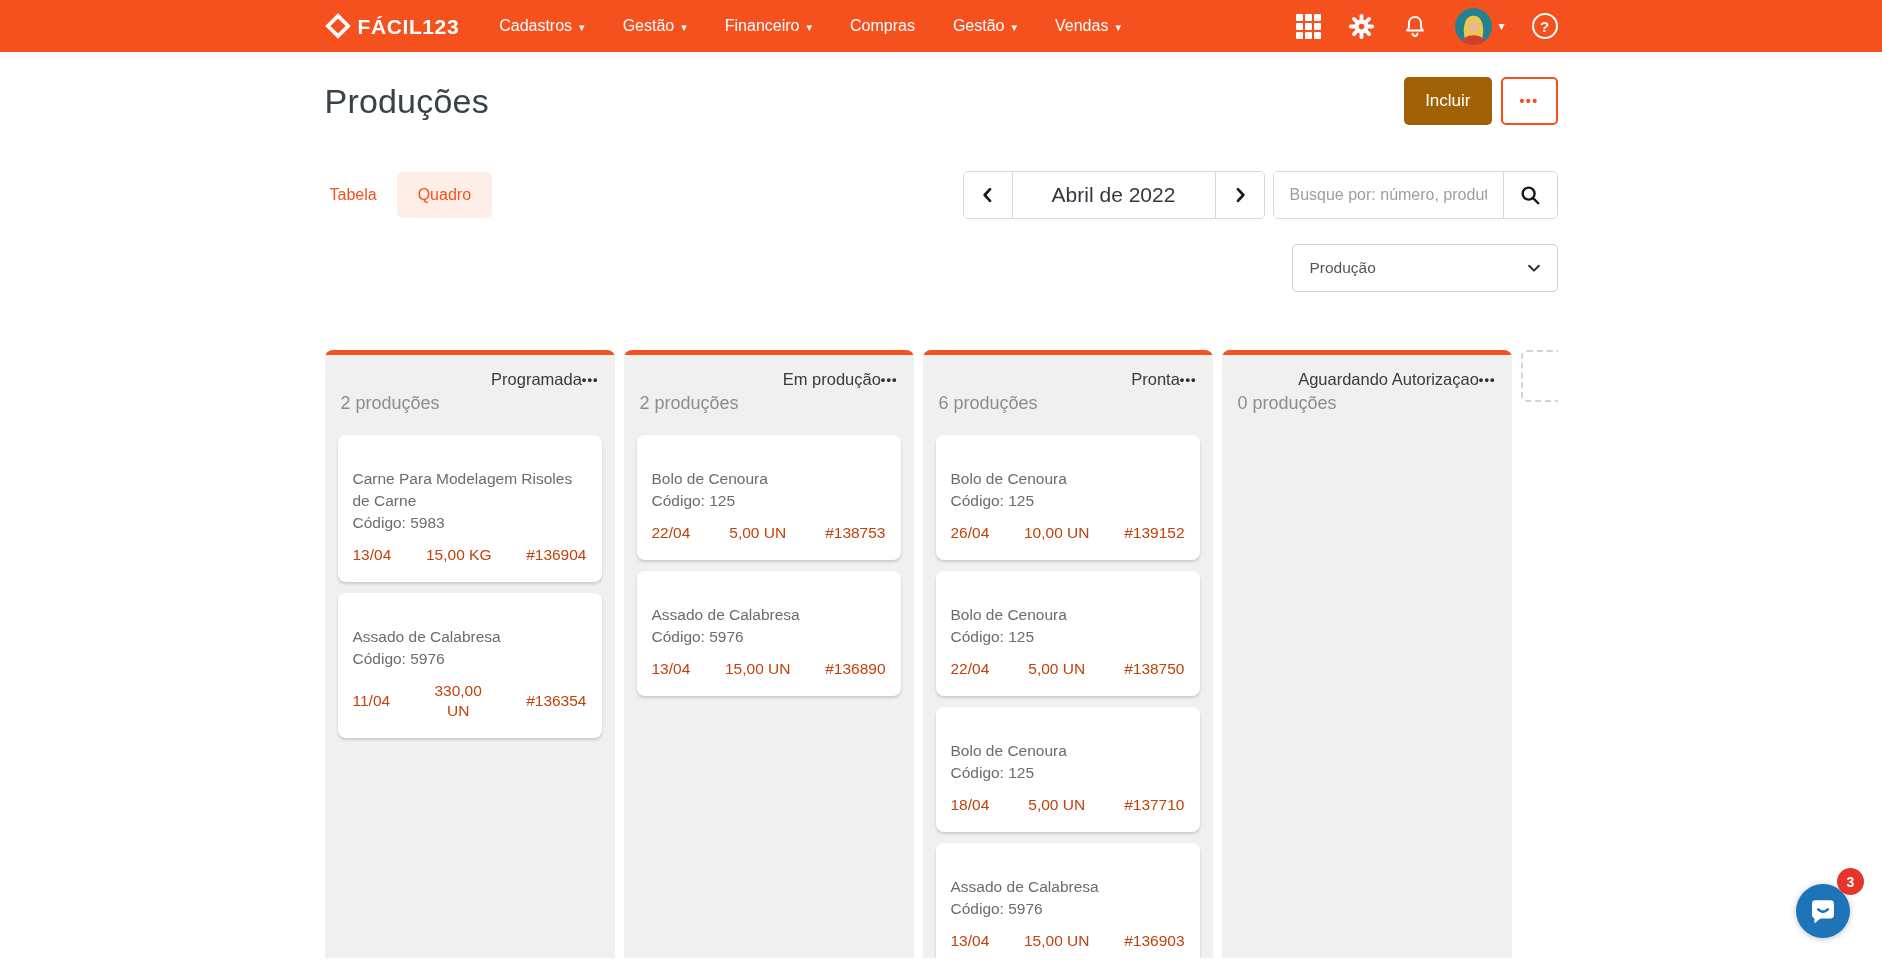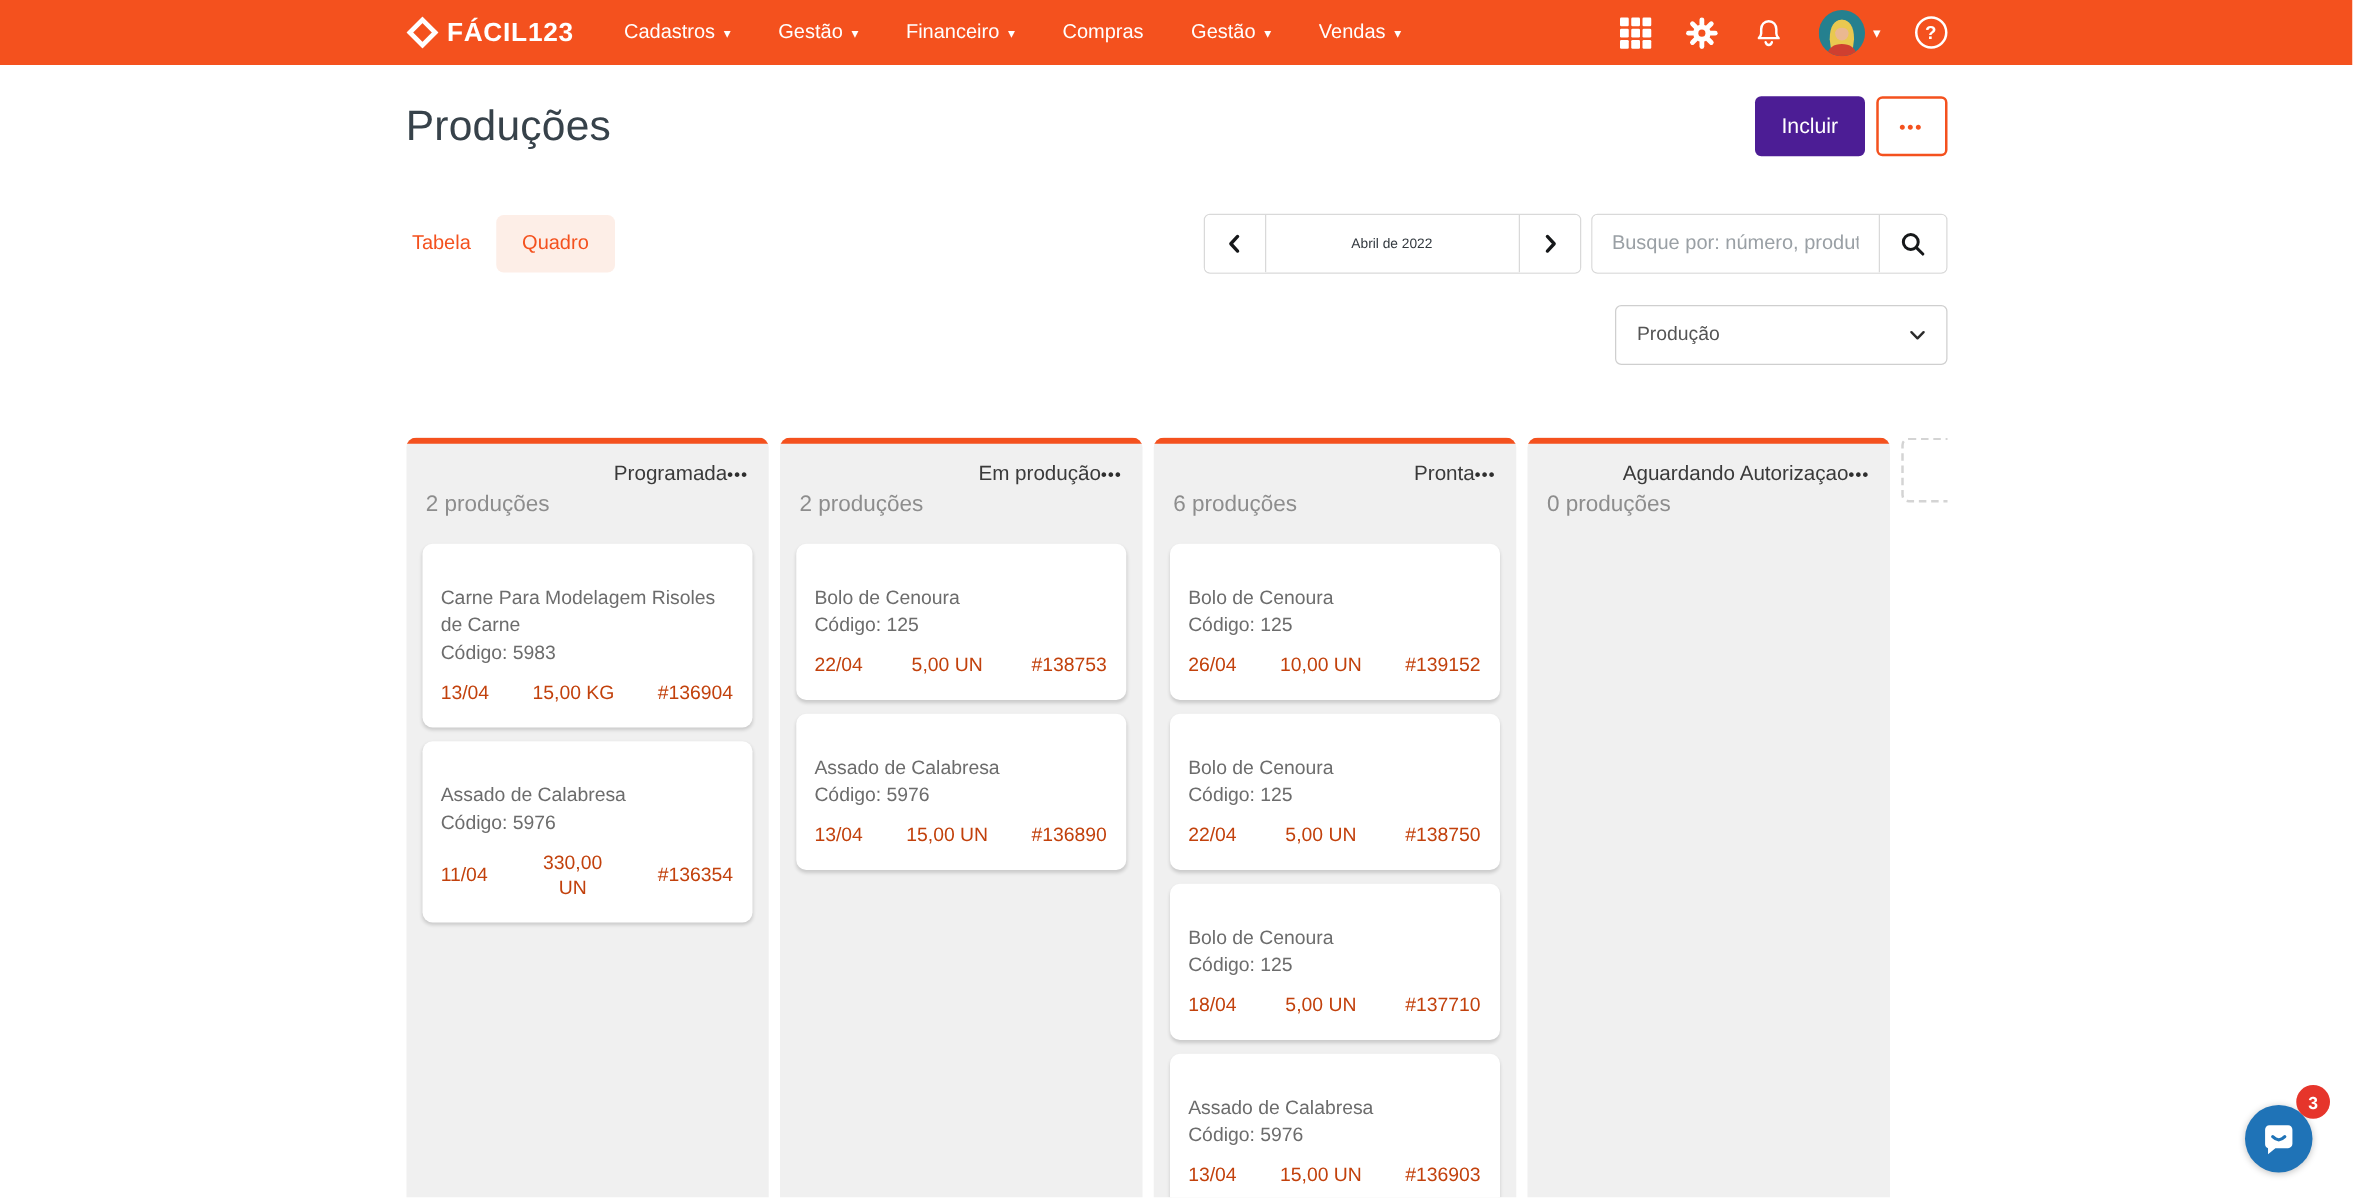--- a/index.html
+++ b/index.html
@@ -26,36 +26,36 @@
   .icon-btn { display: flex; align-items: center; cursor: pointer; background: none; border: none; }
   .help-icon { width: 26px; height: 26px; border: 2.5px solid #fff; border-radius: 50%;
                color: #fff; font-size: 15px; font-weight: bold; display: flex; align-items: center; justify-content: center; cursor: pointer; }
   .avatar-wrap { display: flex; align-items: center; gap: 6px; cursor: pointer; }
   .avatar-caret { color: #fff; font-size: 12px; }
 
   
   .page-header { display: flex; justify-content: space-between; align-items: center; margin-top: 25px; }
   .page-title { font-size: 34px; font-weight: 300; color: #37424a; letter-spacing: .2px; }
   .header-actions { display: flex; gap: 9px; }
-  .btn-primary { background: #4c1d95; color: #fff; border: none; border-radius: 5px;
+  .btn-primary { background: #a16207; color: #fff; border: none; border-radius: 5px;
                  font-size: 17px; font-family: inherit; padding: 0 21px; height: 48px; cursor: pointer; }
   .btn-more { width: 57px; height: 48px; background: #fff; border: 2px solid #f4511e; border-radius: 5px;
               color: #f4511e; font-size: 14px; letter-spacing: 1.5px; font-weight: bold; cursor: pointer; }
 
   
   .toolbar { display: flex; justify-content: space-between; align-items: center; margin-top: 46px; }
   .tabs { display: flex; align-items: center; gap: 20px; padding-left: 5px; }
   .tab { color: #f4511e; font-size: 16px; border-radius: 6px; cursor: pointer; padding: 14px 0; }
   .tab.active { background: #fdeee7; padding: 14px 21px; }
   .controls { display: flex; gap: 8px; }
   .date-group { display: flex; height: 48px; border: 1px solid #d9d9d9; border-radius: 5px; overflow: hidden; background: #fff; }
   .date-btn { width: 49px; display: flex; align-items: center; justify-content: center; background: #fff; border: none; cursor: pointer; }
   .date-btn.prev { border-right: 1px solid #d9d9d9; }
   .date-btn.next { border-left: 1px solid #d9d9d9; }
-  .date-label { width: 202px; display: flex; align-items: center; justify-content: center; font-size: 11px; color: #32383e; }
+  .date-label { width: 202px; display: flex; align-items: center; justify-content: center; font-size: 21px; color: #32383e; }
   .search-group { display: flex; height: 48px; border: 1px solid #d9d9d9; border-radius: 5px; overflow: hidden; background: #fff; }
   .search-input { width: 229px; border: none; outline: none; padding: 0 16px; font-size: 16px; color: #444; font-family: inherit; }
   .search-input::placeholder { color: #9aa0a5; }
   .search-btn { width: 54px; background: #fff; border: none; border-left: 1px solid #d9d9d9;
                 display: flex; align-items: center; justify-content: center; cursor: pointer; }
 
   
   .filter-row { display: flex; justify-content: flex-end; margin-top: 25px; }
   .select-box { width: 266px; height: 48px; border: 1px solid #cfcfcf; border-radius: 5px; background: #fff;
                 display: flex; align-items: center; justify-content: space-between; padding: 0 14px 0 17px;

